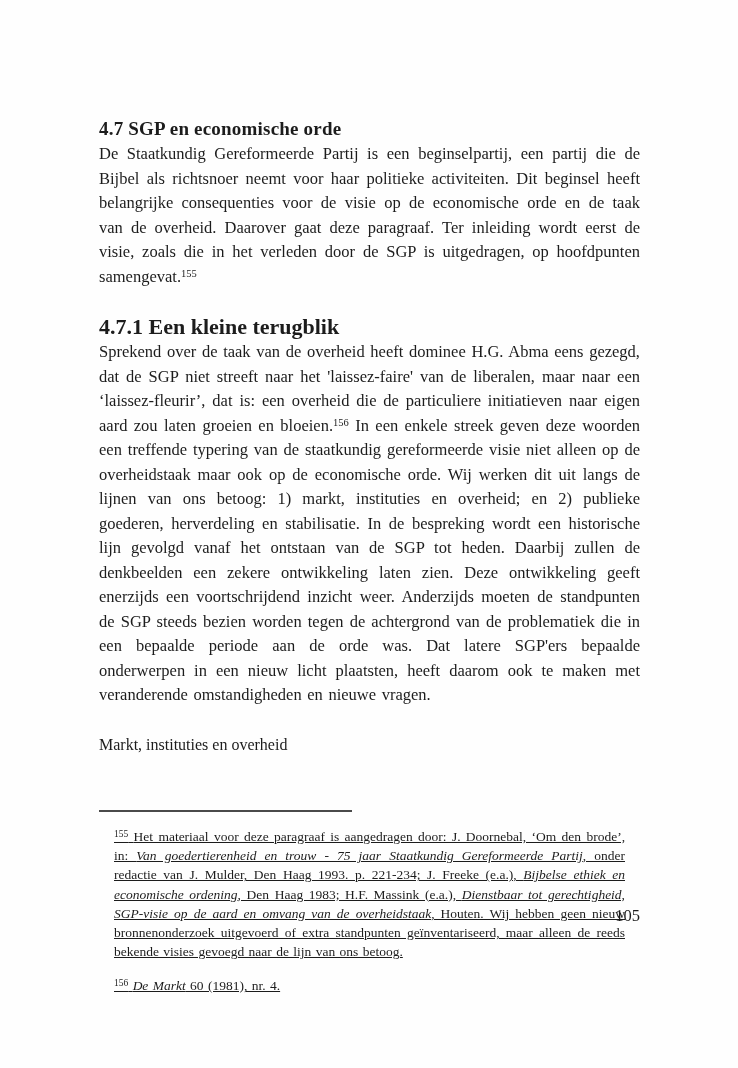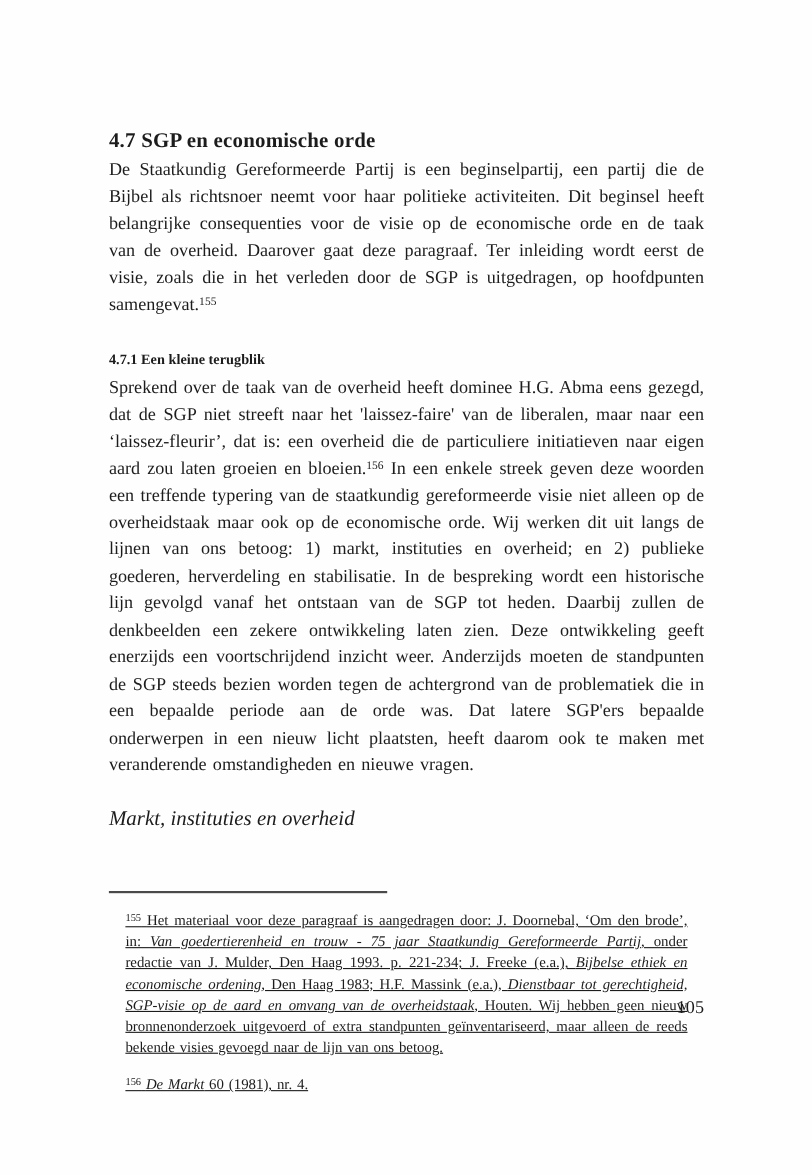--- a/index.html
+++ b/index.html
@@ -24,30 +24,29 @@
   }
   .section-heading {
     margin: 0;
     font-size: 19px;
     line-height: 26px;
     font-weight: bold;
     letter-spacing: 0.2px;
   }
   .subsection-heading {
     margin: 25px 0 0 0;
-    font-size: 13px;
+    font-size: 22px;
     line-height: 26px;
     font-weight: bold;
   }
   .run-in-heading {
     margin: 25px 0 0 0;
-    font-size: 19px;
+    font-size: 16px;
     line-height: 24.5px;
     font-weight: normal;
-    font-style: italic;
   }
   p.body-para {
     margin: 0;
     font-size: 16.5px;
     line-height: 24.5px;
     text-align: justify;
     word-spacing: 1.5px;
   }
   sup.fn-ref {
     font-size: 10.5px;

